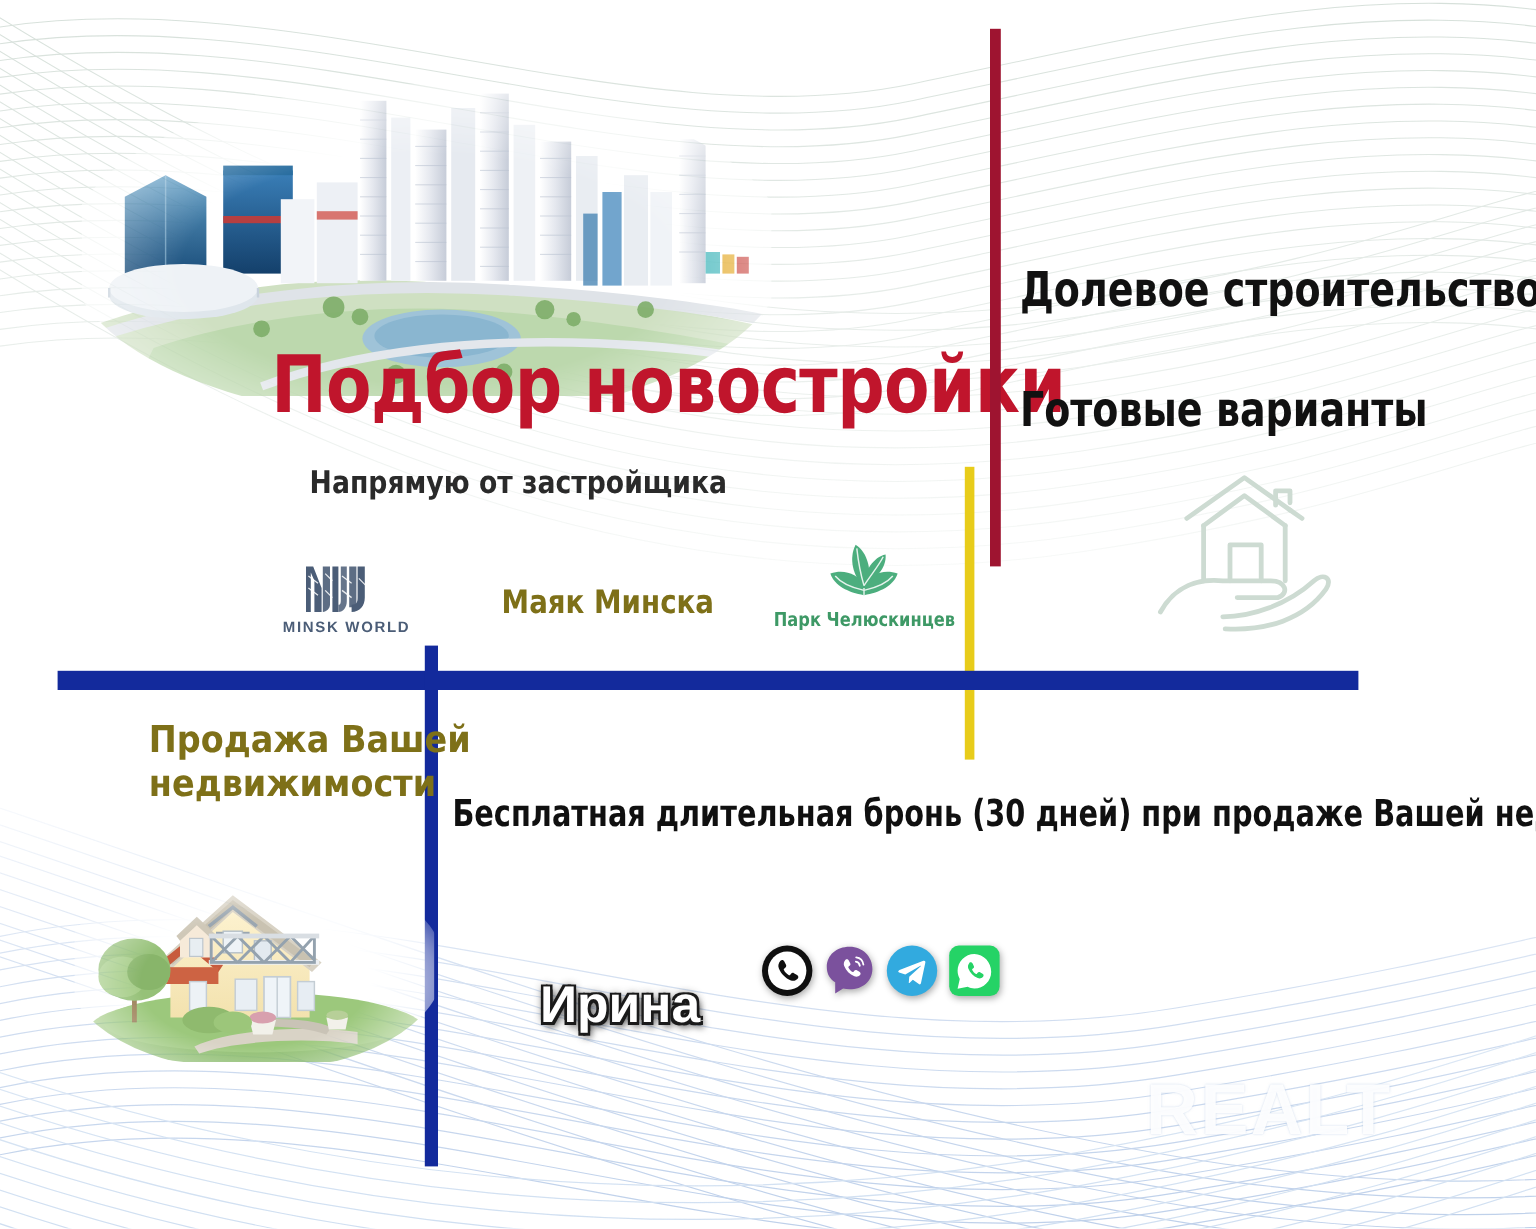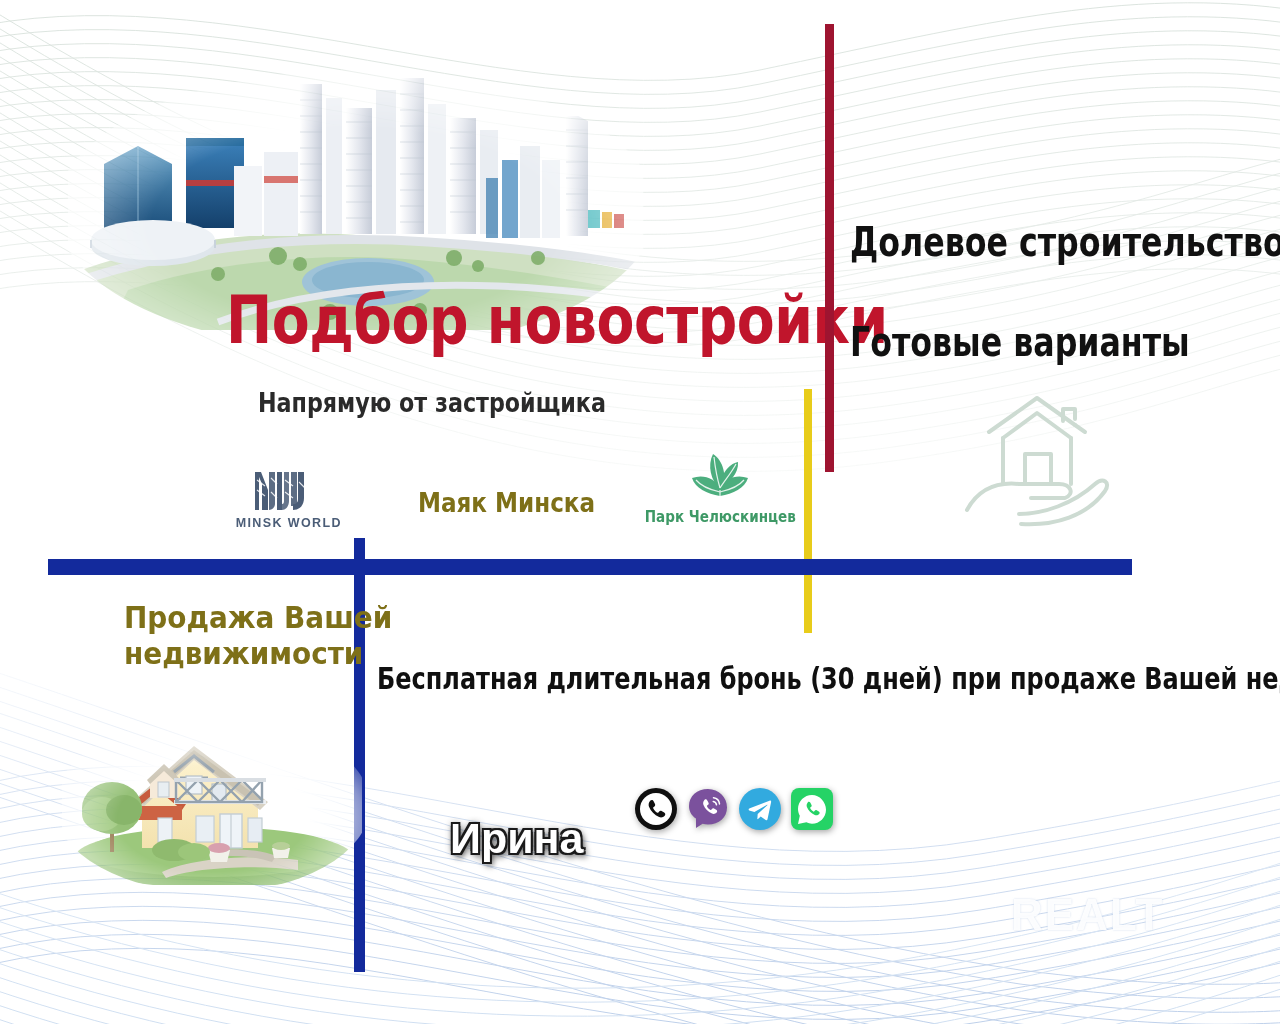--- a/index.html
+++ b/index.html
@@ -211,24 +211,24 @@
   }
   #contact-icons .ci{
     width:44px;height:44px;
     display:block;
     filter:drop-shadow(1px 2px 3px rgba(0,0,0,.35));
   }
 
   
   #watermark{
     position:absolute;
-    left:1011px; top:890px;
+    left:955px; top:890px;
     font-family:"Liberation Sans",sans-serif;
     font-weight:700;
-    font-size:44px;
+    font-size:60px;
     letter-spacing:2px;
     color:rgba(255,255,255,.92);
     text-shadow:0 0 2px rgba(168,190,222,.55);
     white-space:nowrap;
     pointer-events:none;
   }
 </style>
 </head>
 <body>
 

